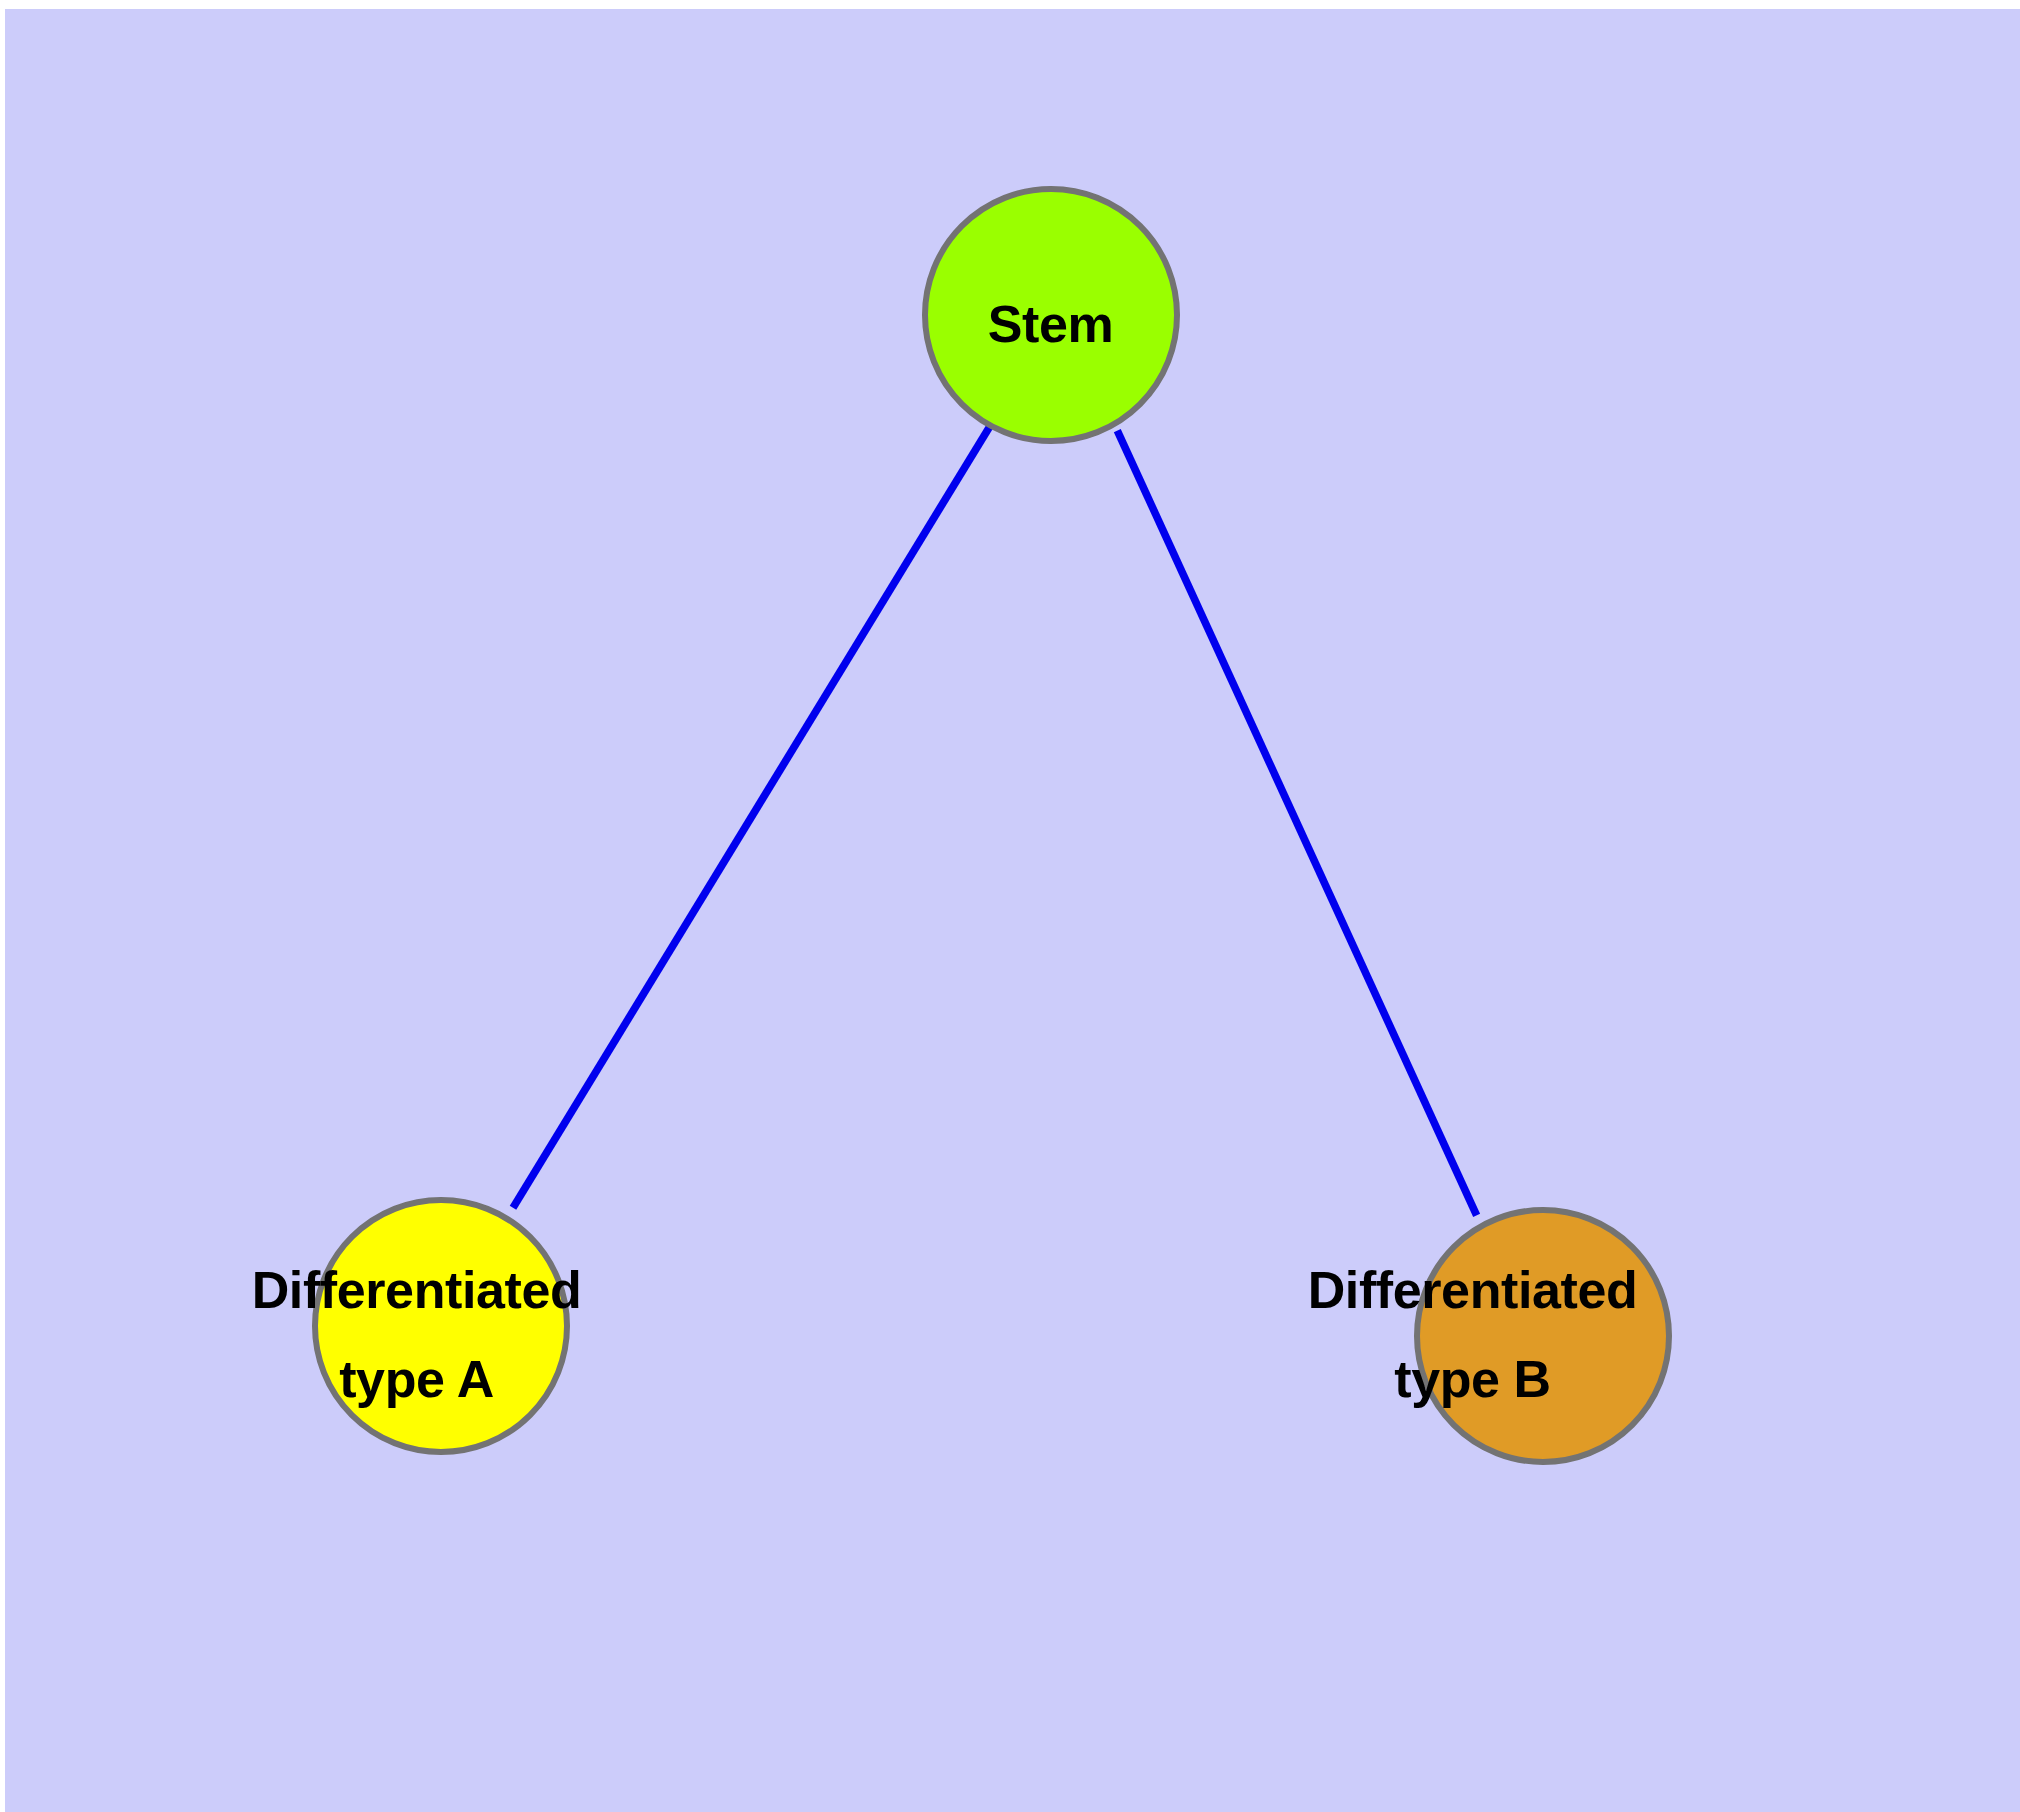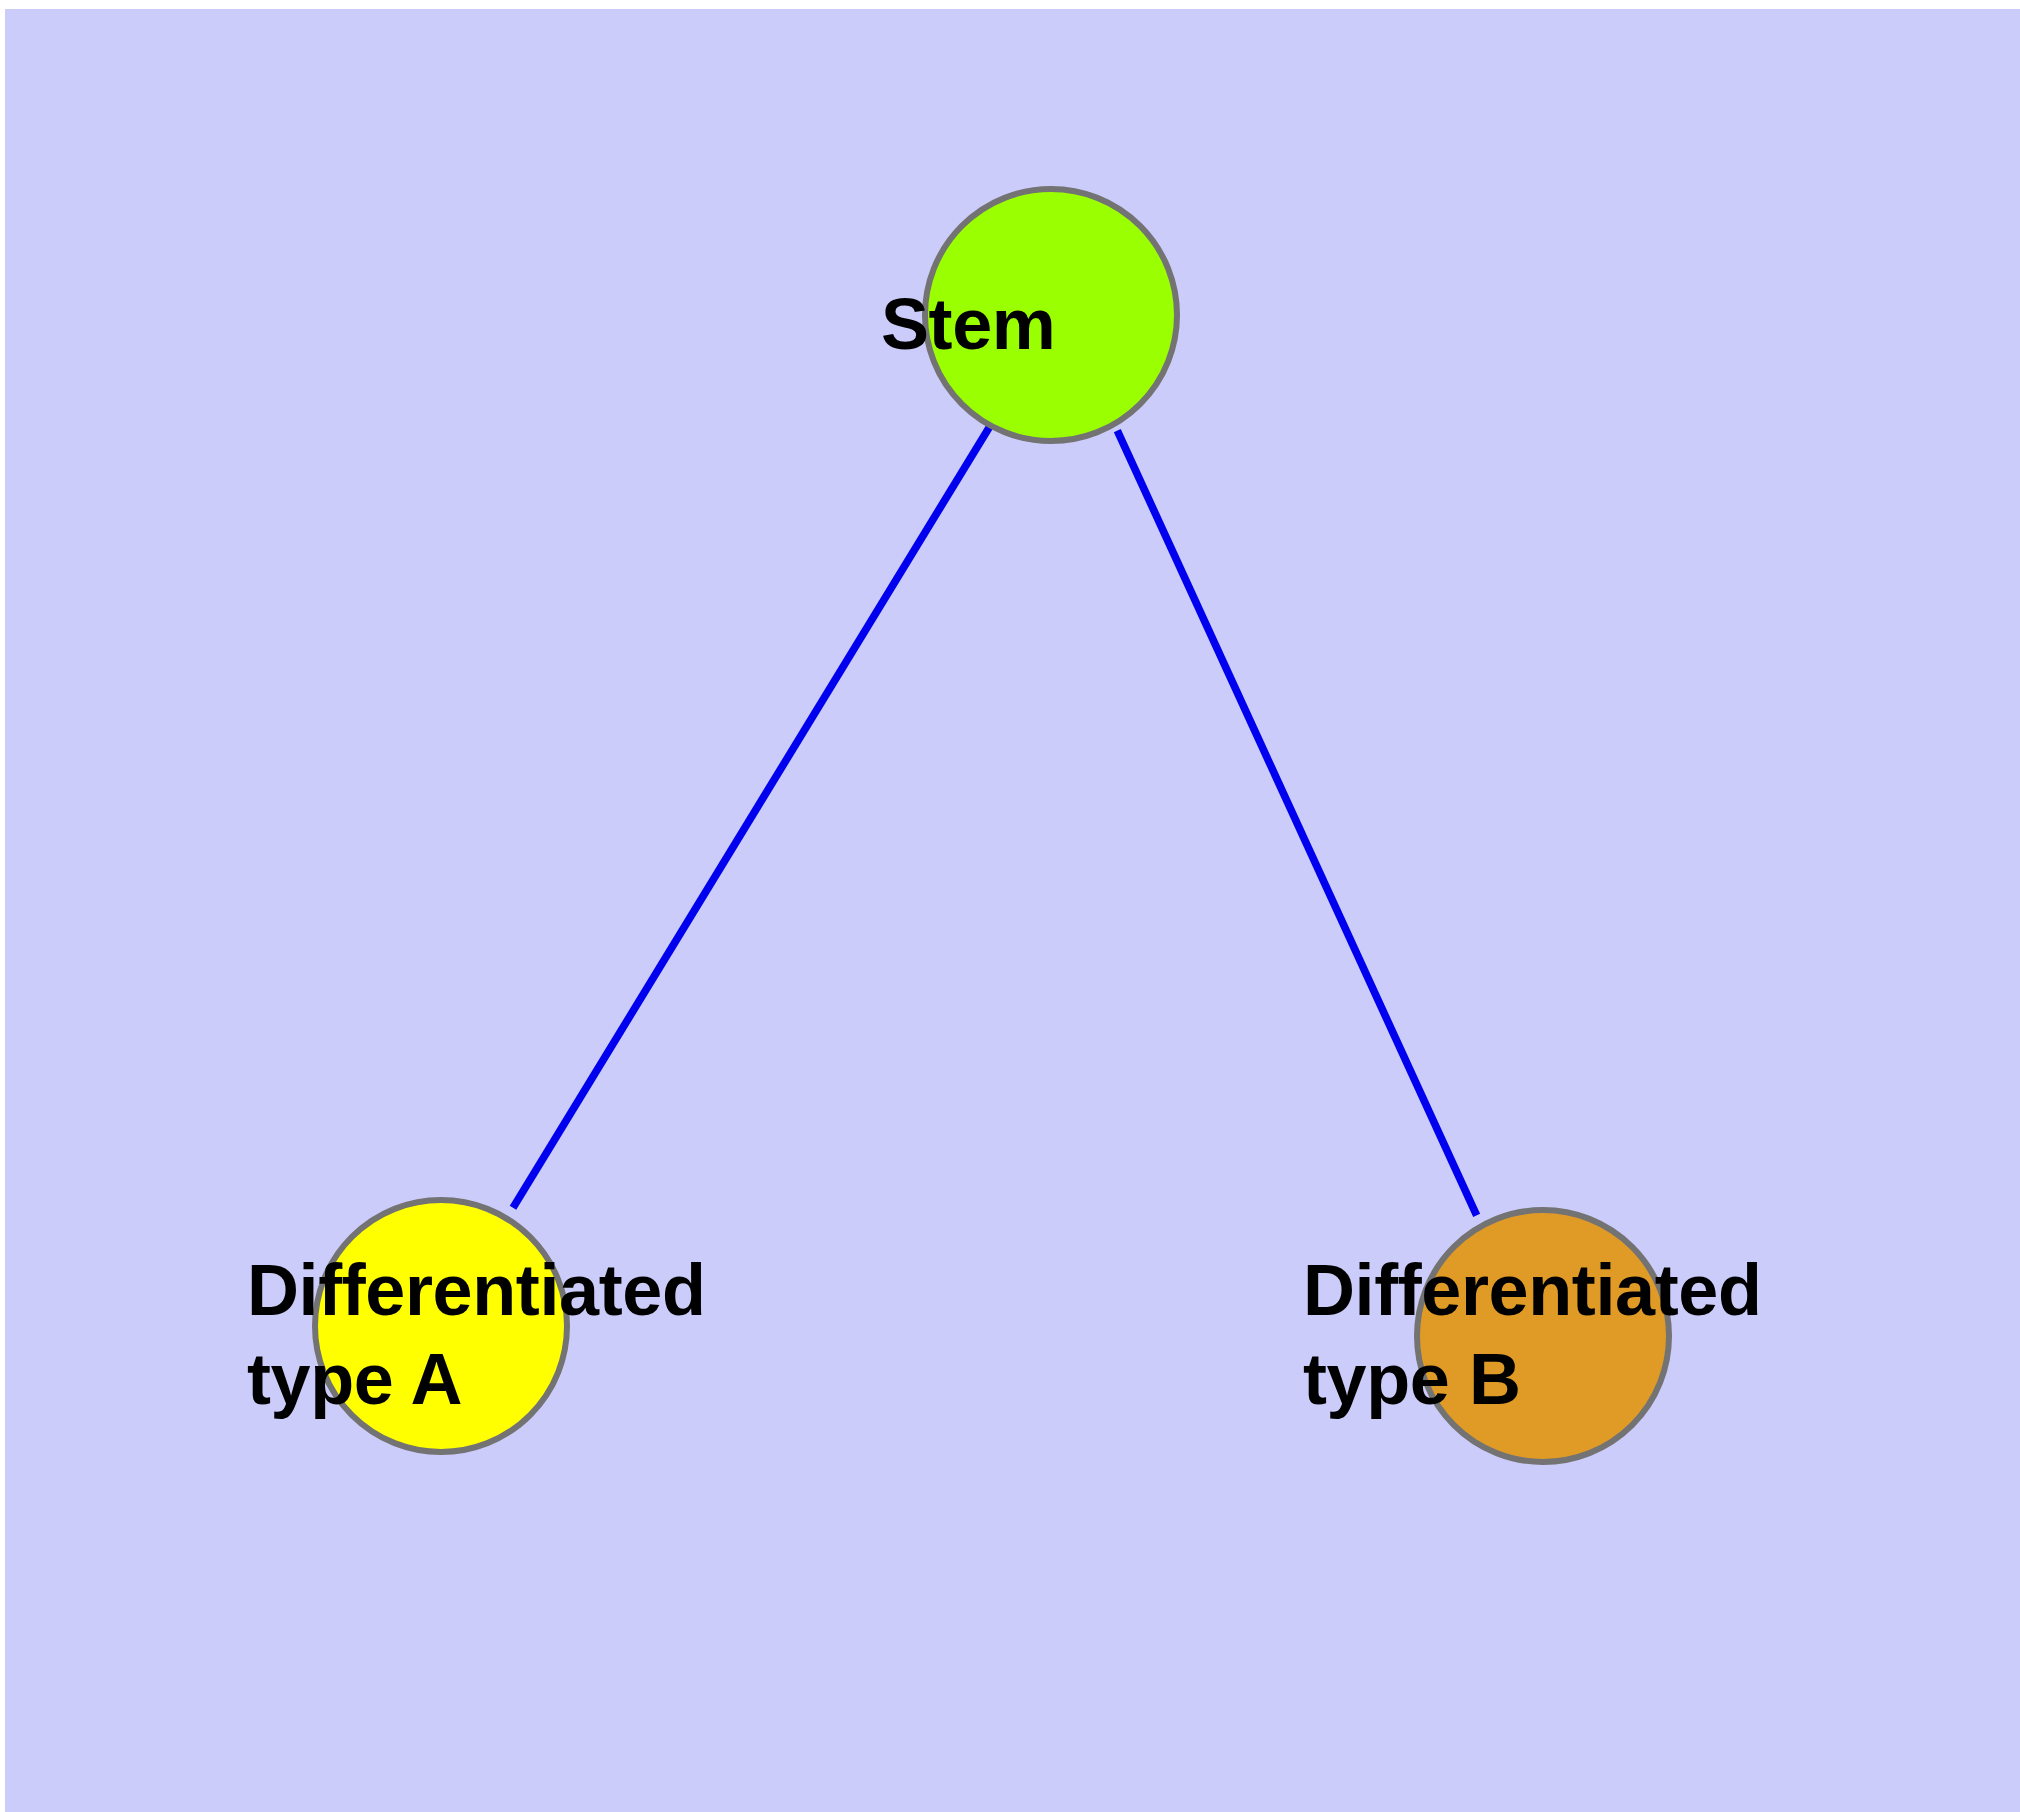--- a/index.html
+++ b/index.html
@@ -68,23 +68,23 @@
     top: 1207px;
     width: 258px;
     height: 258px;
     background: #e09b26;
   }
 
   .node-label {
     position: absolute;
     color: #000000;
     font-weight: bold;
-    font-size: 72px;
+    font-size: 52px;
     line-height: 89px;
-    text-align: left;
+    text-align: center;
     white-space: pre;
     letter-spacing: -0.4px;
     -webkit-font-smoothing: antialiased;
   }
 
   #label-stem {
     left: 881px;
     top: 280px;
     width: 339px;
   }

